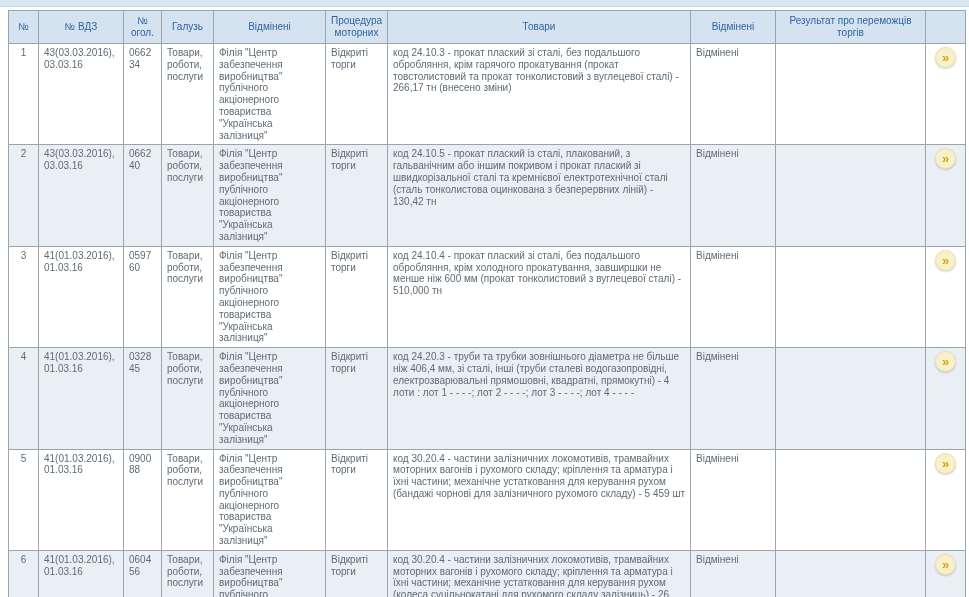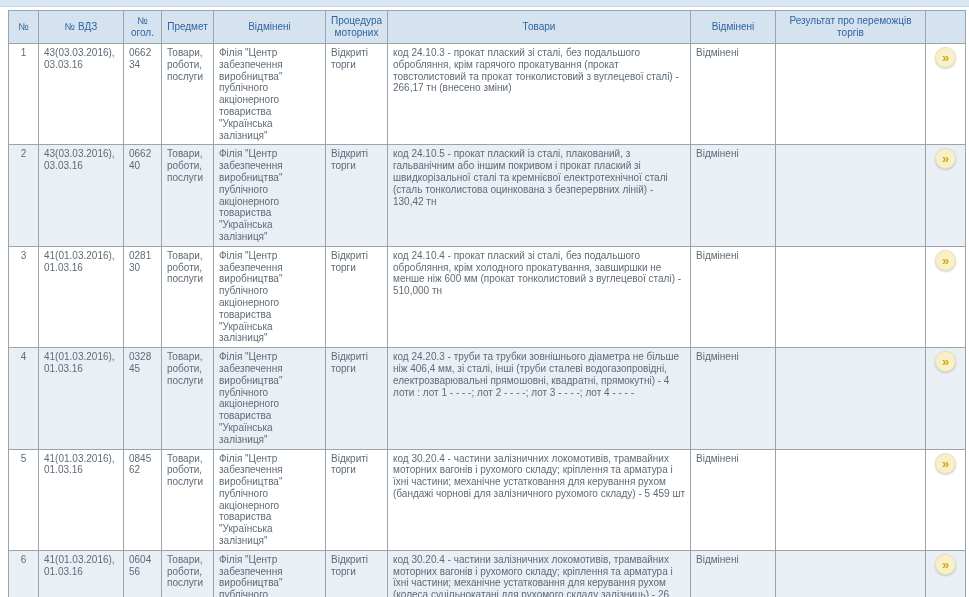--- a/index.html
+++ b/index.html
@@ -85,21 +85,21 @@
       <col style="width:303px">
         <col style="width:85px">
         <col style="width:150px">
       <col style="width:40px">
     </colgroup>
     <thead>
       <tr>
         <th>№</th>
         <th>№ ВДЗ</th>
         <th>№ огол.</th>
-        <th>Предмет</th>
+        <th>Галузь</th>
         <th>Відмінені</th>
         <th>Процедура моторних</th>
         <th>Товари</th>
         <th>Відмінені</th>
         <th>Результат про переможців торгів</th>
         <th></th>
       </tr>
     </thead>
     <tbody>
         <tr>
@@ -130,21 +130,21 @@
     <td></td>
     <td class="cell-icon">
       <span class="icon-btn">
               <span>»</span>
             </span>
     </td>
   </tr>
         <tr>
     <td class="cell-num">3</td>
     <td>41(01.03.2016), 01.03.16</td>
-    <td>028130</td>
+    <td>059760</td>
     <td>Товари, роботи, послуги</td>
     <td>Філія "Центр забезпечення виробництва" публічного акціонерного товариства "Українська залізниця"</td>
     <td>Відкриті торги</td>
     <td>код 24.10.4 - прокат плаский зі сталі, без подальшого обробляння, крім холодного прокатування, завширшки не менше ніж 600 мм (прокат тонколистовий з вуглецевої сталі) - 510,000 тн</td>
     <td>Відмінені</td>
     <td></td>
     <td class="cell-icon">
       <span class="icon-btn">
               <span>»</span>
             </span>
@@ -162,21 +162,21 @@
     <td></td>
     <td class="cell-icon">
       <span class="icon-btn">
               <span>»</span>
             </span>
     </td>
   </tr>
         <tr>
     <td class="cell-num">5</td>
     <td>41(01.03.2016), 01.03.16</td>
-    <td>084562</td>
+    <td>090088</td>
     <td>Товари, роботи, послуги</td>
     <td>Філія "Центр забезпечення виробництва" публічного акціонерного товариства "Українська залізниця"</td>
     <td>Відкриті торги</td>
     <td>код 30.20.4 - частини залізничних локомотивів, трамвайних моторних вагонів і рухомого складу; кріплення та арматура і їхні частини; механічне устатковання для керування рухом (бандажі чорнові для залізничного рухомого складу) - 5 459 шт</td>
     <td>Відмінені</td>
     <td></td>
     <td class="cell-icon">
       <span class="icon-btn">
               <span>»</span>
             </span>

